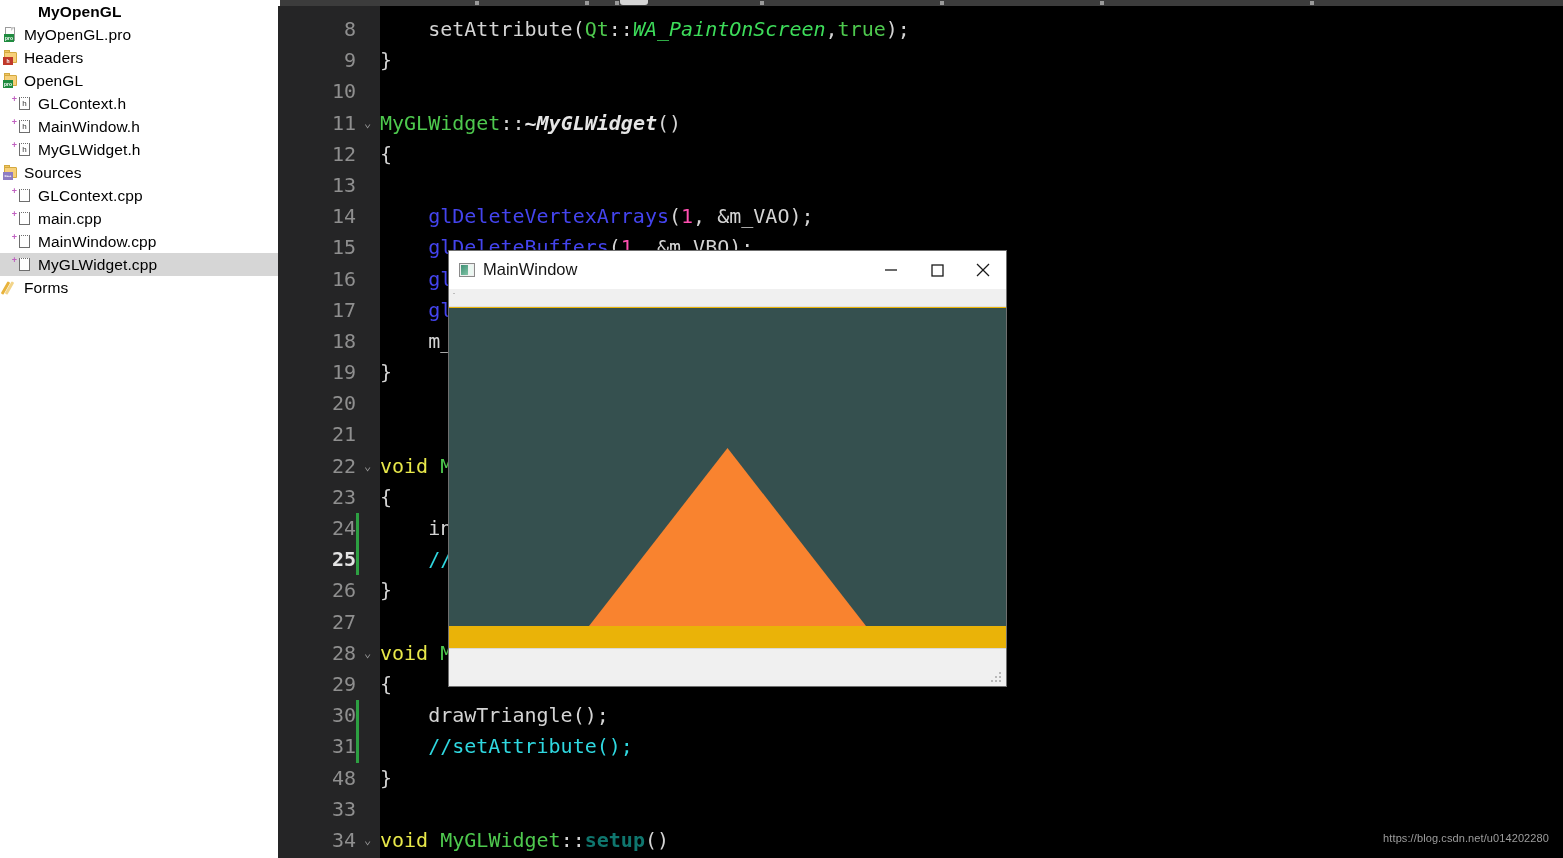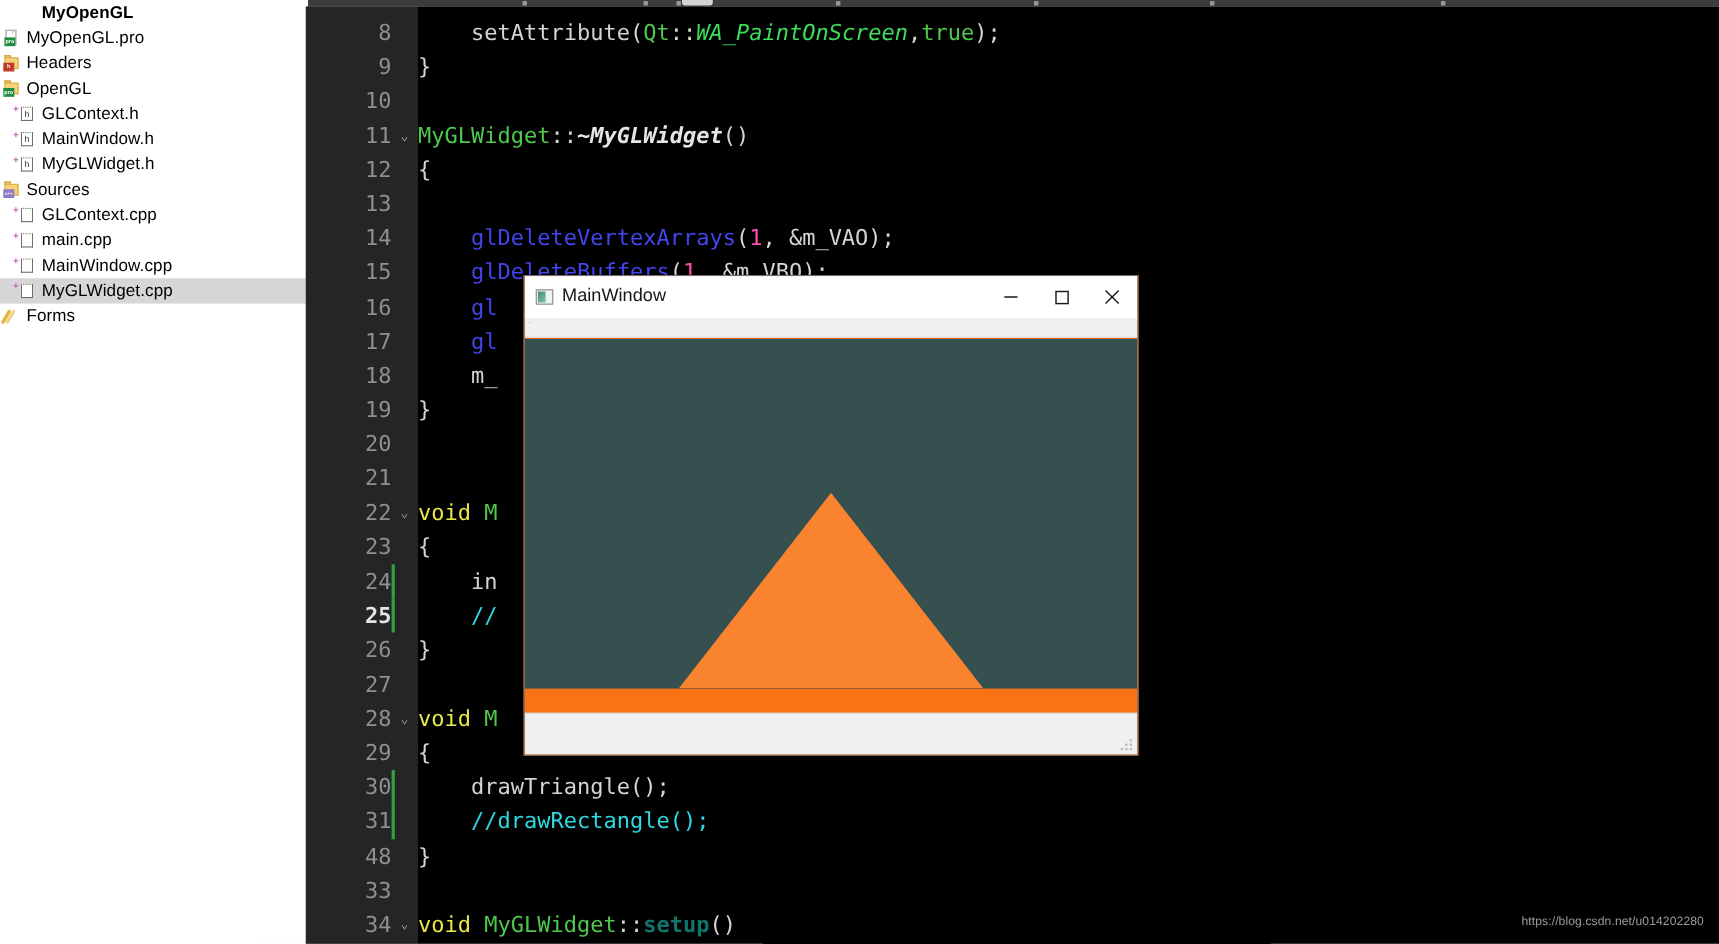--- a/index.html
+++ b/index.html
@@ -189,22 +189,22 @@
   .t-ital    { color:#e5e5e5; font-style:italic; font-weight:bold;margin-top:46px; }
   .t-func    { color:#0f766e; font-weight:bold; }
   .t-call    { color:#4444ee; }            
   .t-num     { color:#ff4fb0; }            
   .t-const   { color:#4ec94e;text-align:right; }            
   .t-enum    { color:#3ddc5a; font-style:italic; }
   .t-comment { color:#2fd8e0; }
 
   
   .mainwindow {
-    position:absolute; left:476px; top:250px; width:559px; height:437px;
-    background:#f97316;
+    position:absolute; left:448px; top:250px; width:559px; height:437px;
+    background:#eab308;
     border:1px solid #6f6f6f;
     box-shadow:0 0 0 1px rgba(0,0,0,0.10);
     overflow:hidden;
   }
   .mw-titlebar {
     position:relative;
     height:38px;
     background:#ffffff;
     display:flex; align-items:center;
     border-bottom:1px solid #ffffff;
@@ -358,21 +358,21 @@
         <div class="line"><span class="lnum">21</span><span class="ltext"></span></div>
         <div class="line"><span class="lnum">22</span><span class="fold-arrow">⌄</span><span class="ltext"><span class="t-kw">void</span><span class="t-plain"> </span><span class="t-type">M</span></span></div>
         <div class="line"><span class="lnum">23</span><span class="ltext"><span class="t-plain">{</span></span></div>
         <div class="line"><span class="lnum">24</span><span class="chgbar" style="background: rgb(45, 160, 66);"></span><span class="ltext"><span class="t-plain">    in</span></span></div>
         <div class="line"><span class="lnum cur">25</span><span class="chgbar" style="background: rgb(45, 160, 66);"></span><span class="ltext"><span class="t-comment">    //</span></span></div>
         <div class="line"><span class="lnum">26</span><span class="ltext"><span class="t-plain">}</span></span></div>
         <div class="line"><span class="lnum">27</span><span class="ltext"></span></div>
         <div class="line"><span class="lnum">28</span><span class="fold-arrow">⌄</span><span class="ltext"><span class="t-kw">void</span><span class="t-plain"> </span><span class="t-type">M</span></span></div>
         <div class="line"><span class="lnum">29</span><span class="ltext"><span class="t-plain">{</span></span></div>
         <div class="line"><span class="lnum">30</span><span class="chgbar" style="background: rgb(45, 160, 66);"></span><span class="ltext"><span class="t-plain">    drawTriangle();</span></span></div>
-        <div class="line"><span class="lnum">31</span><span class="chgbar" style="background: rgb(45, 160, 66);"></span><span class="ltext"><span class="t-comment">    //drawRectangle();</span></span></div>
+        <div class="line"><span class="lnum">31</span><span class="chgbar" style="background: rgb(45, 160, 66);"></span><span class="ltext"><span class="t-comment">    //setAttribute();</span></span></div>
         <div class="line"><span class="lnum">48</span><span class="ltext"><span class="t-plain">}</span></span></div>
         <div class="line"><span class="lnum">33</span><span class="ltext"></span></div>
         <div class="line"><span class="lnum">34</span><span class="fold-arrow">⌄</span><span class="ltext"><span class="t-kw">void</span><span class="t-plain"> </span><span class="t-type">MyGLWidget</span><span class="t-plain">::</span><span class="t-func">setup</span><span class="t-plain">()</span></span></div>
         <div class="line"><span class="lnum">35</span><span class="ltext"></span></div>
       </div>
   </div>
 
   <div class="mainwindow">
 
     <div class="mw-titlebar">

